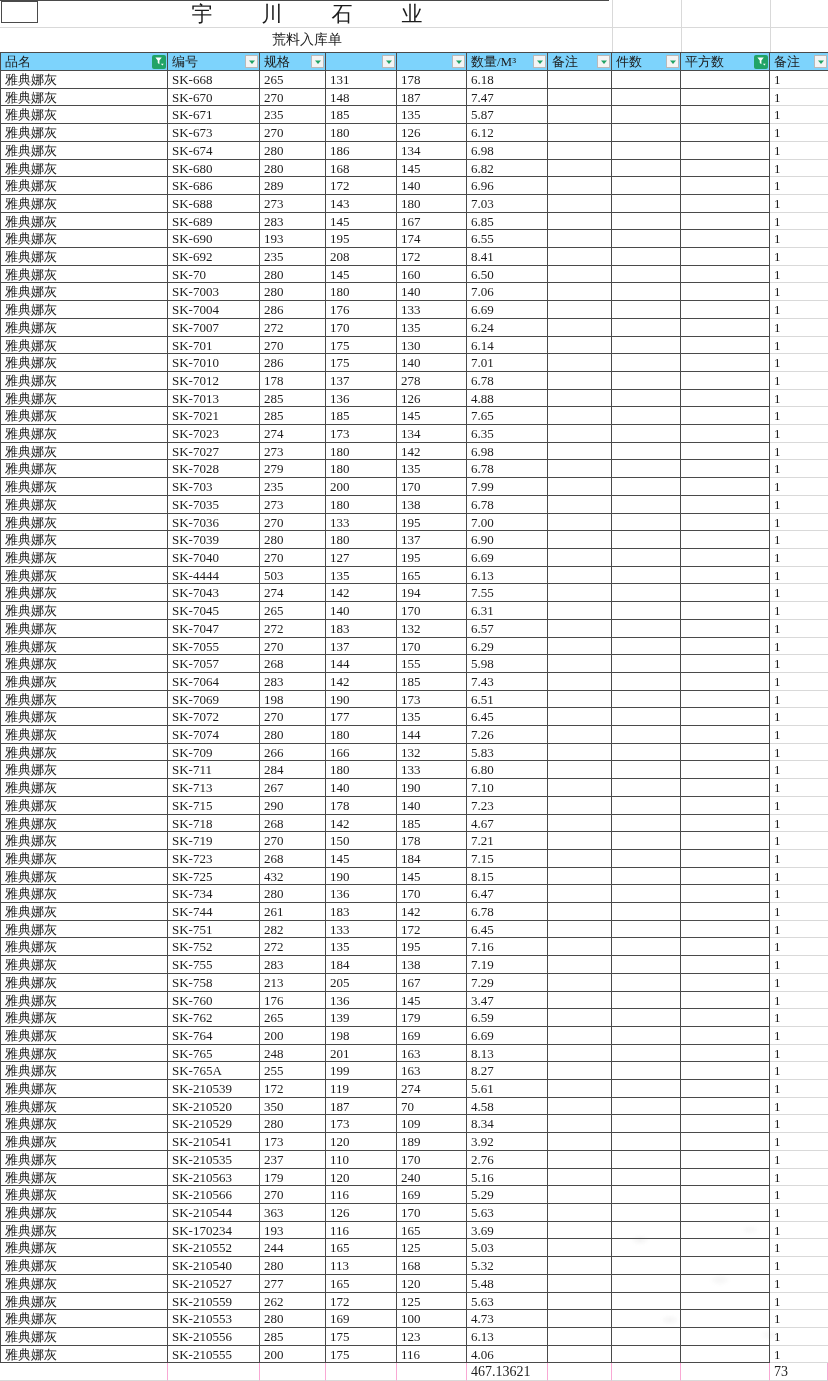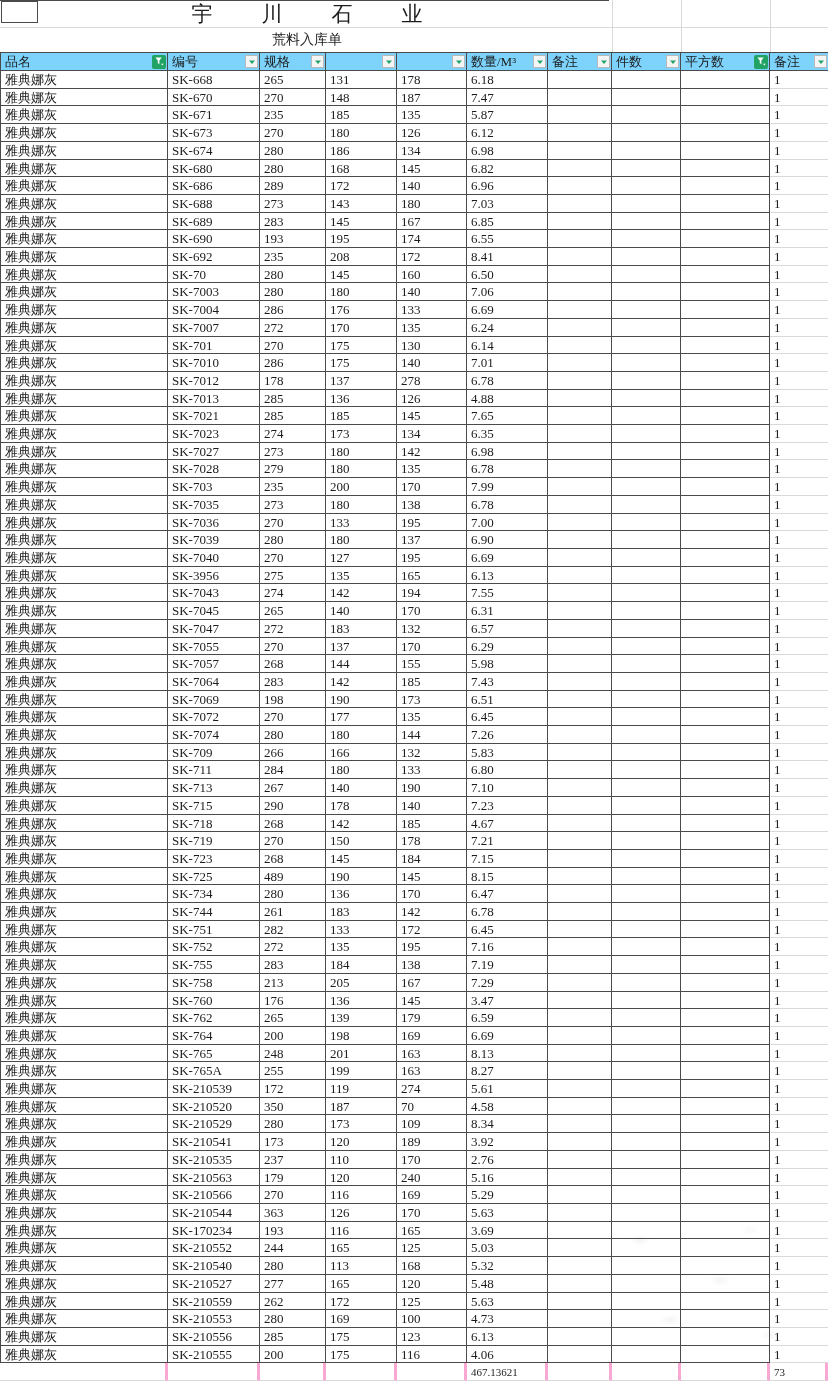--- a/index.html
+++ b/index.html
@@ -34,22 +34,22 @@
                  display:flex; align-items:center; justify-content:center; }
   .icon-dd { flex:none; width:13px; height:13px; background:#f4f4f4; border:1px solid #b9b9b9;
              display:flex; align-items:center; justify-content:center; }
   .tbody { display:flex; flex-direction:column; width:760px; height:1292px; }
   .trow { display:flex; flex:1 1 0; min-height:0; }
   .cell { flex:none; font-size:13px; line-height:16px; padding:1px 0 0 4px; overflow:hidden; white-space:nowrap;
           border-right:1px solid #4a4a4a; border-bottom:1px solid #4a4a4a; }
   .cell.c0 { border-left:1px solid #4a4a4a; }
   .cell.c9 { border-right:none; border-bottom:1px solid #d9d9d9; }
   .total-row { display:flex; width:828px; height:18px; }
-  .tcell { flex:none; font-size:11px; line-height:16px; padding:1px 0 4px 4px; overflow:hidden; white-space:nowrap;
-           border-right:3px solid #f9a8d4; border-bottom:1px solid #d9d9d9; }
+  .tcell { flex:none; font-size:14px; line-height:16px; padding:1px 0 4px 4px; overflow:hidden; white-space:nowrap;
+           border-right:1px solid #f9a8d4; border-bottom:1px solid #d9d9d9; }
   .c0 { width:168px; } .c1 { width:92px; } .c2 { width:66px; } .c3 { width:71px; } .c4 { width:70px; }
   .c5 { width:81px; } .c6 { width:64px; } .c7 { width:69px; } .c8 { width:89px; } .c9 { width:58px; }
   
   .watermark { position:absolute; left:600px; top:1210px; width:228px; height:170px; pointer-events:none;
     background:
       radial-gradient(14px 8px at 40px 30px,  rgba(130,130,130,.18), transparent 70%),
       radial-gradient(16px 9px at 120px 70px, rgba(130,130,130,.15), transparent 70%),
       radial-gradient(14px 8px at 70px 110px, rgba(130,130,130,.16), transparent 70%),
       radial-gradient(15px 8px at 170px 125px,rgba(130,130,130,.14), transparent 70%),
       radial-gradient(13px 7px at 150px 20px, rgba(130,130,130,.12), transparent 70%);
@@ -492,22 +492,22 @@
         <div class="cell c3">127</div>
         <div class="cell c4">195</div>
         <div class="cell c5">6.69</div>
         <div class="cell c6"></div>
         <div class="cell c7"></div>
         <div class="cell c8"></div>
         <div class="cell c9">1</div>
       </div>
       <div class="trow">
         <div class="cell c0">雅典娜灰</div>
-        <div class="cell c1">SK-3956</div>
-        <div class="cell c2">275</div>
+        <div class="cell c1">SK-4444</div>
+        <div class="cell c2">503</div>
         <div class="cell c3">135</div>
         <div class="cell c4">165</div>
         <div class="cell c5">6.13</div>
         <div class="cell c6"></div>
         <div class="cell c7"></div>
         <div class="cell c8"></div>
         <div class="cell c9">1</div>
       </div>
       <div class="trow">
         <div class="cell c0">雅典娜灰</div>
@@ -697,21 +697,21 @@
         <div class="cell c4">184</div>
         <div class="cell c5">7.15</div>
         <div class="cell c6"></div>
         <div class="cell c7"></div>
         <div class="cell c8"></div>
         <div class="cell c9">1</div>
       </div>
       <div class="trow">
         <div class="cell c0">雅典娜灰</div>
         <div class="cell c1">SK-725</div>
-        <div class="cell c2">489</div>
+        <div class="cell c2">432</div>
         <div class="cell c3">190</div>
         <div class="cell c4">145</div>
         <div class="cell c5">8.15</div>
         <div class="cell c6"></div>
         <div class="cell c7"></div>
         <div class="cell c8"></div>
         <div class="cell c9">1</div>
       </div>
       <div class="trow">
         <div class="cell c0">雅典娜灰</div>

